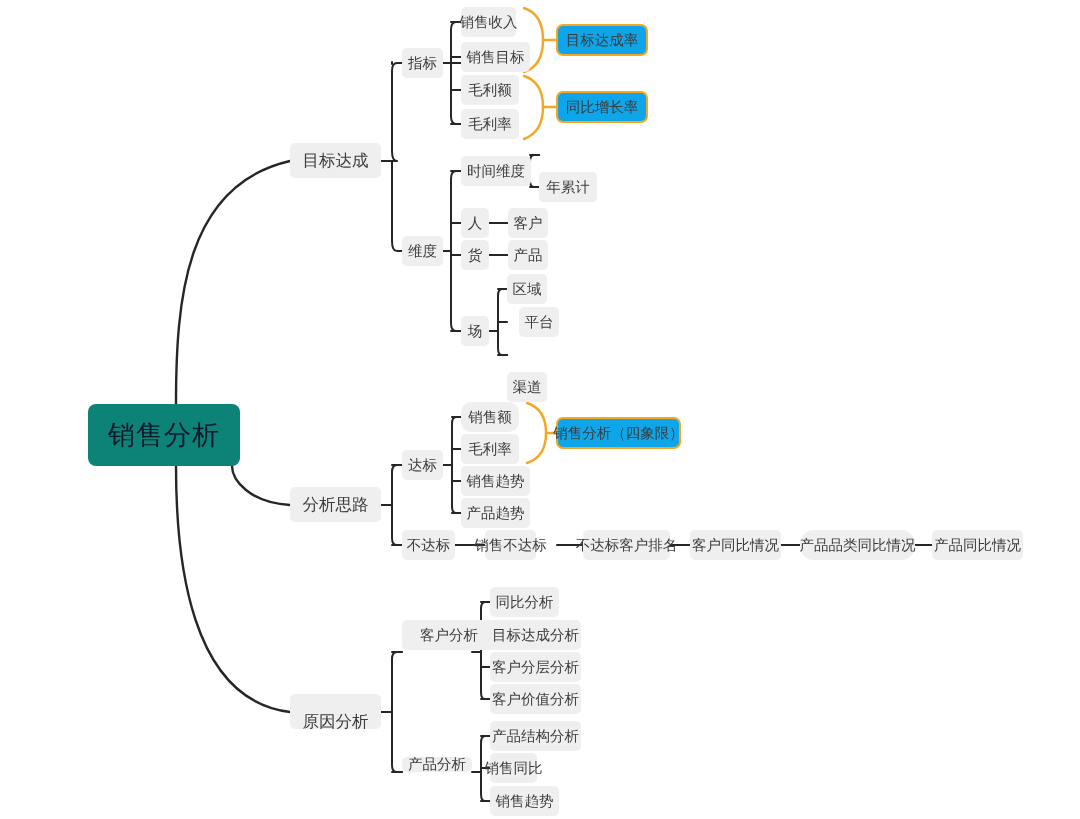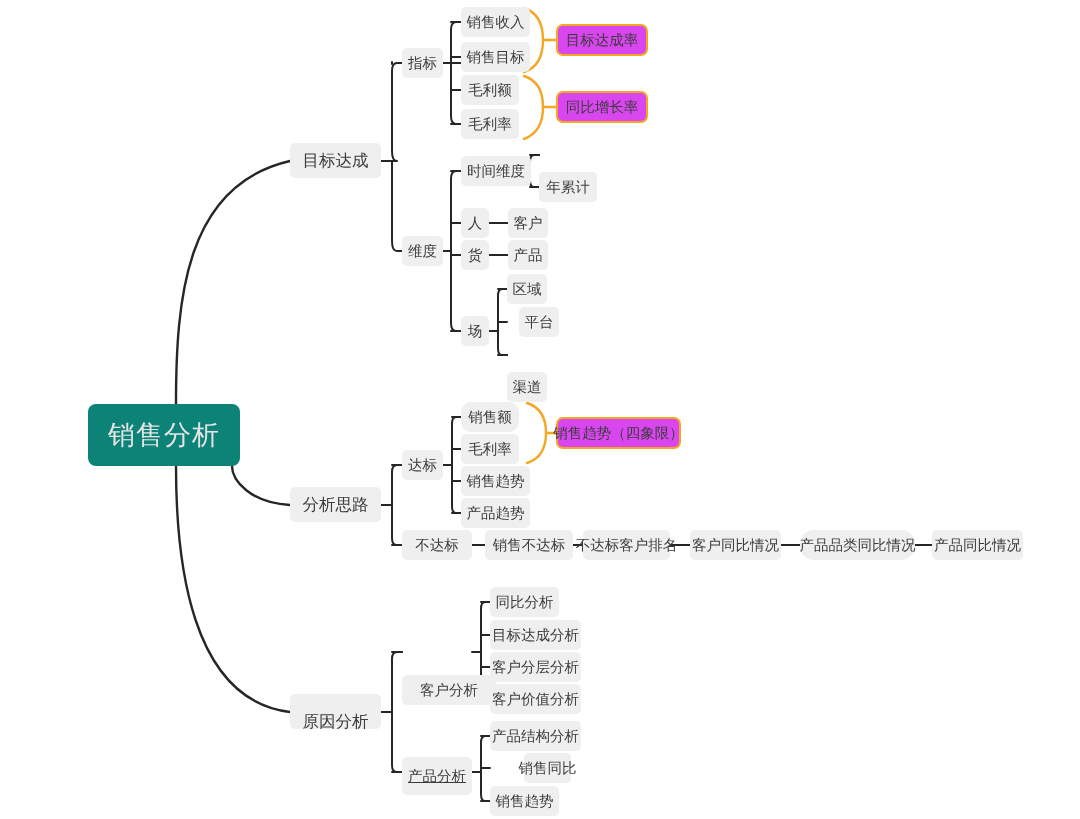--- a/index.html
+++ b/index.html
@@ -31,40 +31,40 @@
     position: absolute;
     box-sizing: border-box;
     display: flex;
     align-items: center;
     justify-content: center;
     white-space: nowrap;
     line-height: 1;
   }
   .node-root {
     background: #0d8276;
-    color: #e5e5e5;
+    color: #0f172a;
     border-radius: 8px;
     font-size: 27px;
     letter-spacing: 1px;
     font-weight: normal;
   }
   .node-plain {
     background: #efefef;
     color: #3c3c3c;
     border-radius: 5px;
     font-size: 14.5px;
   }
   .node-main {
     background: #efefef;
     color: #3c3c3c;
     border-radius: 5px;
     font-size: 16.5px;
   }
   .node-accent {
-    background: #d946ef;
+    background: #0ea5e9;
     color: #3c3c3c;
     border: 2px solid #f5a623;
     border-radius: 7px;
     font-size: 14.5px;
     align-items: center;
   }
 </style>
 </head>
 <body>
 
@@ -171,21 +171,21 @@
     <span>目标达成</span>
   </div>
 
   <div class="node node-plain" style="left:402px; top:48px; width:41px; height:30px;">
     <span>指标</span>
   </div>
   <div class="node node-plain" style="left:402px; top:236px; width:41px; height:30px;">
     <span>维度</span>
   </div>
 
-  <div class="node node-plain" style="left:461px; top:7px; width:69px; height:30px;">
+  <div class="node node-plain" style="left:461px; top:7px; width:55px; height:30px;">
     <span>销售收入</span>
   </div>
   <div class="node node-plain" style="left:461px; top:42px; width:69px; height:30px;">
     <span>销售目标</span>
   </div>
   <div class="node node-plain" style="left:461px; top:75px; width:58px; height:30px;">
     <span>毛利额</span>
   </div>
   <div class="node node-plain" style="left:461px; top:109px; width:58px; height:30px;">
     <span>毛利率</span>
@@ -235,84 +235,84 @@
     <span>渠道</span>
   </div>
 
   <div class="node node-main" style="left:290px; top:487px; width:91px; height:35px;">
     <span>分析思路</span>
   </div>
 
   <div class="node node-plain" style="left:402px; top:450px; width:41px; height:30px;">
     <span>达标</span>
   </div>
-  <div class="node node-plain" style="left:402px; top:530px; width:70px; height:30px;">
+  <div class="node node-plain" style="left:402px; top:530px; width:53px; height:30px;">
     <span>不达标</span>
   </div>
 
   <div class="node node-plain" style="left:461px; top:402px; width:58px; height:30px;border-radius:10px;">
     <span>销售额</span>
   </div>
   <div class="node node-plain" style="left:461px; top:434px; width:58px; height:30px;">
     <span>毛利率</span>
   </div>
   <div class="node node-plain" style="left:461px; top:466px; width:69px; height:30px;">
     <span>销售趋势</span>
   </div>
   <div class="node node-plain" style="left:461px; top:498px; width:69px; height:30px;">
     <span>产品趋势</span>
   </div>
 
   <div class="node node-accent" style="left:556px; top:417px; width:125px; height:32px;">
-    <span>销售趋势（四象限）</span>
-  </div>
-
-  <div class="node node-plain" style="left:485px; top:530px; width:88px; height:30px;">
+    <span>销售分析（四象限）</span>
+  </div>
+
+  <div class="node node-plain" style="left:485px; top:530px; width:51px; height:30px;">
     <span>销售不达标</span>
   </div>
   <div class="node node-plain" style="left:583px; top:530px; width:87px; height:30px;">
     <span>不达标客户排名</span>
   </div>
   <div class="node node-plain" style="left:690px; top:530px; width:91px; height:30px;">
     <span>客户同比情况</span>
   </div>
   <div class="node node-plain" style="left:800px; top:530px; width:115px; height:30px;border-radius:14px;">
     <span>产品品类同比情况</span>
   </div>
   <div class="node node-plain" style="left:932px; top:530px; width:91px; height:30px;">
     <span>产品同比情况</span>
   </div>
 
   <div class="node node-main" style="left:290px; top:694px; width:91px; height:35px;align-items:flex-end;">
     <span>原因分析</span>
   </div>
 
-  <div class="node node-plain" style="left:402px; top:675px; width:94px; height:30px;">
+  <div class="node node-plain" style="left:402px; top:620px; width:94px; height:30px;">
     <span>客户分析</span>
   </div>
-  <div class="node node-plain" style="left:402px; top:757px; width:70px; height:38px;text-decoration:underline;">
+  <div class="node node-plain" style="left:402px; top:757px; width:70px; height:15px;">
     <span>产品分析</span>
   </div>
 
   <div class="node node-plain" style="left:490px; top:587px; width:69px; height:30px;">
     <span>同比分析</span>
   </div>
   <div class="node node-plain" style="left:490px; top:620px; width:91px; height:30px;">
     <span>目标达成分析</span>
   </div>
   <div class="node node-plain" style="left:490px; top:652px; width:91px; height:30px;">
     <span>客户分层分析</span>
   </div>
   <div class="node node-plain" style="left:490px; top:684px; width:91px; height:30px;">
     <span>客户价值分析</span>
   </div>
 
   <div class="node node-plain" style="left:490px; top:721px; width:91px; height:30px;">
     <span>产品结构分析</span>
   </div>
-  <div class="node node-plain" style="left:490px; top:753px; width:47px; height:30px;margin-left:34px;">
+  <div class="node node-plain" style="left:490px; top:753px; width:47px; height:30px;">
     <span>销售同比</span>
   </div>
   <div class="node node-plain" style="left:490px; top:786px; width:69px; height:30px;">
     <span>销售趋势</span>
   </div>
 
 </div>
 
 </body></html>

